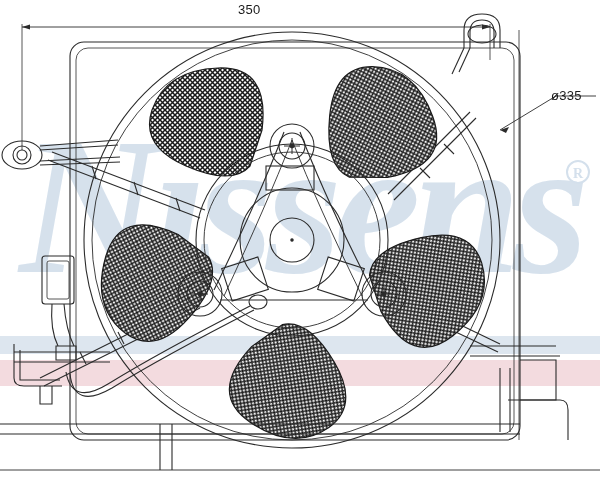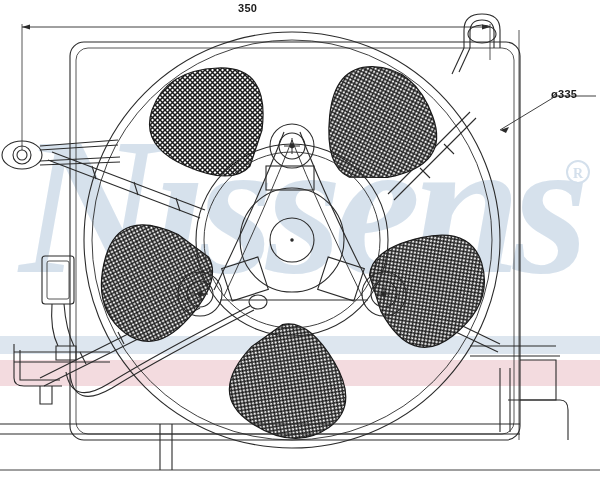--- a/index.html
+++ b/index.html
@@ -1,21 +1,21 @@
 <!DOCTYPE html>
 <html><head>
 <meta charset="utf-8">
 <style>
   html,body{margin:0;padding:0;background:#ffffff;}
   body{width:600px;height:482px;overflow:hidden;
        font-family:"Liberation Sans","DejaVu Sans",sans-serif;}
   #stage{position:relative;width:600px;height:482px;background:#fff;}
   #stage svg{position:absolute;left:0;top:0;}
-  .lbl{position:absolute;font-size:11px;color:#1a1a1a;white-space:nowrap;
-       letter-spacing:.3px;font-weight:bold;}
+  .lbl{position:absolute;font-size:13px;color:#1a1a1a;white-space:nowrap;
+       letter-spacing:.3px;}
   #dim-350{left:238px;top:2px;}
   #dim-335{left:551px;top:88px;}
 </style>
 </head>
 <body>
 
 <div id="stage">
 
   <svg width="600" height="482" viewBox="0 0 600 482">
     <defs>

